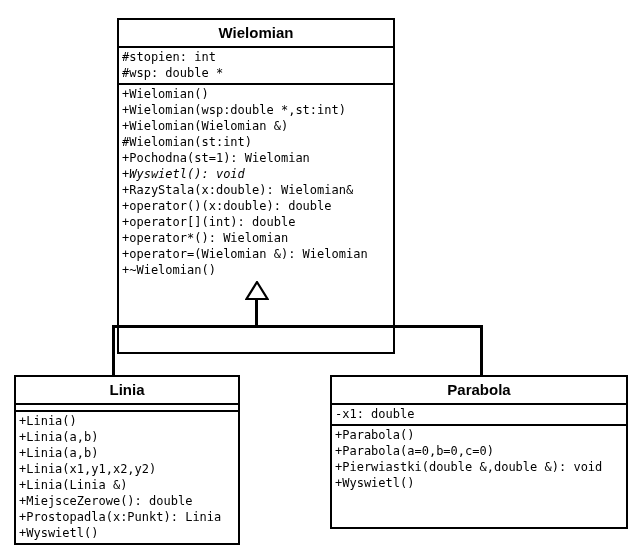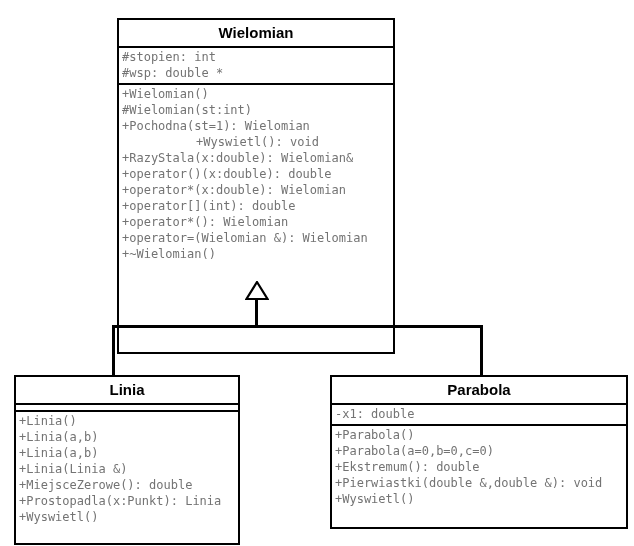--- a/index.html
+++ b/index.html
@@ -47,26 +47,26 @@
     overflow: hidden;
   }
   .uml-compartment.empty {
     height: 5px;
     padding: 0;
   }
   .uml-member {
     font-family: "DejaVu Sans Mono", "Liberation Mono", monospace;
     font-size: 12px;
     line-height: 16px;
-    color: #737373;
+    color: #000000;
     white-space: nowrap;
     overflow: hidden;
   }
   .uml-member.abstract {
-    text-align: center;
+    font-style: italic;
   }
 
   
   #class-wielomian { left: 117px; top: 18px;   width: 278px; height: 336px; }
   #class-linia     { left: 14px;   top: 375px; width: 226px; height: 170px; }
   #class-parabola  { left: 330px; top: 375px; width: 298px; height: 154px; }
 
   
   .edge {
     position: absolute;
@@ -99,26 +99,27 @@
   <div class="uml-class" id="class-wielomian">
     <div class="uml-title">Wielomian</div>
     <div class="uml-divider"></div>
     <div class="uml-compartment">
       <div class="uml-member">#stopien: int</div>
       <div class="uml-member">#wsp: double *</div>
     </div>
     <div class="uml-divider"></div>
     <div class="uml-compartment">
       <div class="uml-member">+Wielomian()</div>
+      <div class="uml-member">+Wielomian(wsp:double *,st:int)</div>
+      <div class="uml-member">+Wielomian(Wielomian &amp;)</div>
       <div class="uml-member">#Wielomian(st:int)</div>
       <div class="uml-member">+Pochodna(st=1): Wielomian</div>
       <div class="uml-member abstract">+Wyswietl(): void</div>
       <div class="uml-member">+RazyStala(x:double): Wielomian&amp;</div>
       <div class="uml-member">+operator()(x:double): double</div>
-      <div class="uml-member">+operator*(x:double): Wielomian</div>
       <div class="uml-member">+operator[](int): double</div>
       <div class="uml-member">+operator*(): Wielomian</div>
       <div class="uml-member">+operator=(Wielomian &amp;): Wielomian</div>
       <div class="uml-member">+~Wielomian()</div>
     </div>
   </div>
 
   <div id="gen-arrowhead">
     <svg width="24" height="19" viewBox="0 0 24 19" xmlns="http://www.w3.org/2000/svg">
       <polygon points="12,1 22.5,18 1.5,18" fill="#ffffff" stroke="#000000" stroke-width="2.2" stroke-linejoin="miter"></polygon>
@@ -131,36 +132,36 @@
 
   <div class="uml-class" id="class-linia">
     <div class="uml-title">Linia</div>
     <div class="uml-divider"></div>
     <div class="uml-compartment empty"></div>
     <div class="uml-divider"></div>
     <div class="uml-compartment">
       <div class="uml-member">+Linia()</div>
       <div class="uml-member">+Linia(a,b)</div>
       <div class="uml-member">+Linia(a,b)</div>
+      <div class="uml-member">+Linia(x1,y1,x2,y2)</div>
       <div class="uml-member">+Linia(Linia &amp;)</div>
       <div class="uml-member">+MiejsceZerowe(): double</div>
       <div class="uml-member">+Prostopadla(x:Punkt): Linia</div>
       <div class="uml-member">+Wyswietl()</div>
     </div>
   </div>
 
   <div class="uml-class" id="class-parabola">
     <div class="uml-title">Parabola</div>
     <div class="uml-divider"></div>
     <div class="uml-compartment">
       <div class="uml-member">-x1: double</div>
     </div>
     <div class="uml-divider"></div>
     <div class="uml-compartment">
       <div class="uml-member">+Parabola()</div>
       <div class="uml-member">+Parabola(a=0,b=0,c=0)</div>
-      <div class="uml-member">+Ekstremum(): double</div>
       <div class="uml-member">+Pierwiastki(double &amp;,double &amp;): void</div>
       <div class="uml-member">+Wyswietl()</div>
     </div>
   </div>
 
 </div>
 
 </body></html>

